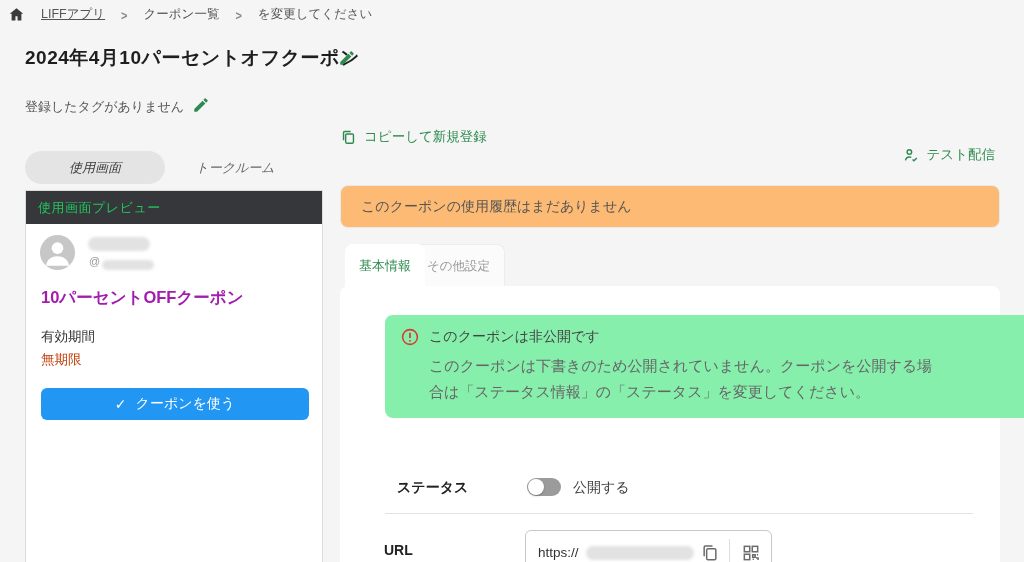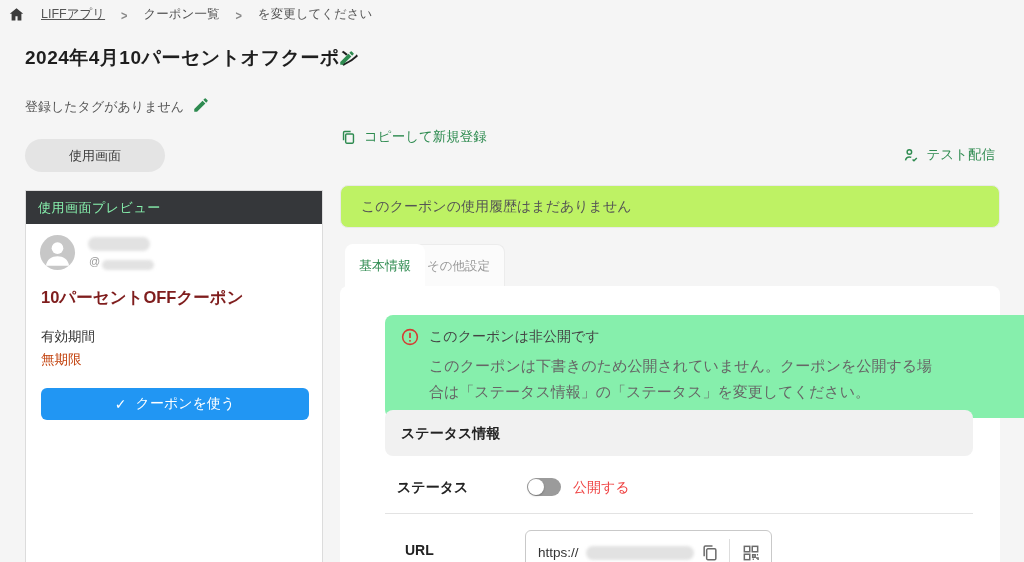--- a/index.html
+++ b/index.html
@@ -18,69 +18,69 @@
   .breadcrumb .bc-current { color:#555; }
 
   
   .page-title { position:absolute; left:25px; top:45px; font-size:19px; font-weight:bold; color:#1e1e1e; letter-spacing:.5px; }
   .edit-pencil { display:inline-block; width:18px; height:18px; cursor:pointer; vertical-align:-3px; }
   .title-pencil { position:absolute; left:338px; top:49px; }
   .tag-note { position:absolute; left:25px; top:98px; font-size:13px; color:#555; }
   .tag-pencil { position:absolute; left:192px; top:96px; }
 
   
-  .vtab { position:absolute; top:139px; height:33px; width:140px; text-align:center; line-height:33px; font-size:13px; cursor:pointer; }
+  .vtab { position:absolute; top:151px; height:33px; width:140px; text-align:center; line-height:33px; font-size:13px; cursor:pointer;font-style:italic; }
   .vtab-active { left:25px; background:#e4e4e4; border-radius:17px; color:#3c3c3c; }
   .vtab-plain  { left:165px; color:#666; }
   .green-link { position:absolute; display:flex; align-items:center; gap:7px; color:#2e8b50; font-size:13.5px; cursor:pointer; }
   .copy-new { left:340px; top:128px; }
   .test-send { right:29px; top:146px; }
   .glink-ic { width:17px; height:17px; display:inline-block; }
 
   
   .preview-card { position:absolute; left:25px; top:190px; width:298px; height:380px; background:#fff; border:1px solid #dcdcdc; }
-  .preview-head { height:33px; background:#35373a; color:#86efac; font-size:13px; line-height:33px; padding-left:12px; letter-spacing:.5px; }
+  .preview-head { height:33px; background:#35373a; color:#22c55e; font-size:13px; line-height:33px; padding-left:12px; letter-spacing:.5px; }
   .avatar { position:absolute; left:14px; top:44px; width:35px; height:35px; border-radius:50%; background:#c7c7c7; overflow:hidden; }
   .avatar svg { width:35px; height:35px; }
   .blur-blob { position:absolute; background:#e2e2e2; border-radius:9px; filter:blur(1.5px); }
   .blob-name { left:62px; top:46px; width:62px; height:14px; }
   .blob-handle { left:76px; top:69px; width:52px; height:10px; }
   .at-sym { position:absolute; left:63px; top:64px; font-size:11px; color:#9a9a9a; }
-  .pv-title { position:absolute; left:15px; top:96px; font-size:16.5px; font-weight:bold; color:#7f1d1d;text-align:right; }
+  .pv-title { position:absolute; left:15px; top:96px; font-size:16.5px; font-weight:bold; color:#a21caf;text-align:right; }
   .pv-valid-label { position:absolute; left:15px; top:137px; font-size:13.5px; color:#333; }
   .pv-valid-value { position:absolute; left:15px; top:160px; font-size:13.5px; color:#c2410c; }
   .use-btn { position:absolute; left:15px; top:197px; width:268px; height:32px; background:#2196f3; border:none; border-radius:6px; color:#fff; font-size:14px; cursor:pointer; display:flex; align-items:center; justify-content:center; gap:9px; font-family:inherit; }
   .use-btn .chk { font-size:14px; }
   .pv-note { position:absolute; left:15px; top:246px; width:276px; font-size:13px; color:#555; line-height:1.75; }
 
   
-  .history-box { position:absolute; left:340px; top:185px; width:660px; height:43px; background:#bef264; border:1px solid #e9e9e9; border-radius:8px; font-size:14px; color:#555; line-height:41px; padding-left:20px; }
+  .history-box { position:absolute; left:340px; top:185px; width:660px; height:43px; background:#fdba74; border:1px solid #e9e9e9; border-radius:8px; font-size:14px; color:#555; line-height:41px; padding-left:20px; }
 
   .dtab { position:absolute; top:244px; height:43px; line-height:43px; font-size:13px; padding:0 14px; border-radius:8px 8px 0 0; cursor:pointer; }
   .dtab-active { left:345px; background:#fff; color:#2e8b50; z-index:2; }
   .dtab-plain  { left:412px; background:#fbfbfb; border:1px solid #ececec; border-bottom:none; color:#999; font-size:12.5px; }
 
   .main-panel { position:absolute; left:340px; top:286px; width:660px; height:300px; background:#fff; border-radius:8px; z-index:1; }
 
   .alert-box { position:absolute; left:45px; top:29px; width:684px; background:#86efac; border-radius:8px; padding:13px 18px 14px 44px; }
   .alert-ic { position:absolute; left:16px; top:13px; width:18px; height:18px; }
   .alert-title { font-size:14px; color:#444; }
   .alert-body { margin-top:7px; font-size:15px; color:#666; line-height:1.7; width:512px; }
 
   .sec-head { position:absolute; left:45px; top:124px; width:588px; height:46px; background:#f1f1f1; border-radius:8px; font-size:14px; font-weight:bold; color:#222; line-height:46px; padding-left:16px; }
 
   .row-label { position:absolute; font-size:14px; font-weight:bold; color:#222;margin-left:12px; }
   .status-label { left:45px; top:193px; }
   .toggle { position:absolute; left:187px; top:192px; width:34px; height:18px; background:#9b9b9b; border-radius:9px; cursor:pointer; }
   .toggle .knob { position:absolute; left:1px; top:1px; width:16px; height:16px; background:#fff; border-radius:50%; box-shadow:0 1px 2px rgba(0,0,0,.25); }
-  .toggle-label { position:absolute; left:233px; top:193px; font-size:14px; color:#ef4444; }
+  .toggle-label { position:absolute; left:233px; top:193px; font-size:14px; color:#404040; }
 
   .hr { position:absolute; left:45px; top:227px; width:588px; height:1px; background:#e3e3e3; }
 
-  .url-label { left:53px; top:256px; }
+  .url-label { left:32px; top:256px; }
   .url-box { position:absolute; left:185px; top:244px; width:247px; height:46px; background:#fff; border:1px solid #c9c9c9; border-radius:6px; }
   .url-text { position:absolute; left:12px; top:0; line-height:44px; font-size:13.5px; color:#333; }
   .url-blob { left:60px; top:15px; width:108px; height:14px; }
   .ubtn { position:absolute; top:12px; width:20px; height:20px; cursor:pointer; }
   .u-copy { left:174px; }
   .u-sep { position:absolute; left:203px; top:8px; width:1px; height:28px; background:#ddd; }
   .u-qr { left:215px; }
 </style>
 </head>
 <body>
@@ -107,20 +107,21 @@
       </svg>
   </span>
   <div class="tag-note">登録したタグがありません</div>
   <span class="edit-pencil tag-pencil">
     <svg viewBox="0 0 24 24">
         <path d="M3 17.25V21h3.75L17.81 9.94l-3.75-3.75L3 17.25zM20.71 7.04a1 1 0 0 0 0-1.41l-2.34-2.34a1 1 0 0 0-1.41 0l-1.83 1.83 3.75 3.75 1.83-1.83z" fill="#2e8b50"></path>
       </svg>
   </span>
 
   <div class="vtab vtab-active">使用画面</div>
+  <div class="vtab vtab-plain">トークルーム</div>
 
   <a class="green-link copy-new">
     <span class="glink-ic">
       <svg viewBox="0 0 24 24" fill="none" stroke="#2e8b50" stroke-width="2">
           <rect x="8" y="7" width="11" height="13" rx="1.5"></rect>
           <path d="M5 16V5a1.5 1.5 0 0 1 1.5-1.5H15"></path>
         </svg>
     </span>
     <span>コピーして新規登録</span>
   </a>
@@ -172,21 +173,20 @@
         <svg viewBox="0 0 20 20" fill="none">
             <circle cx="10" cy="10" r="8.2" stroke="#d43c33" stroke-width="1.7"></circle>
             <line x1="10" y1="5.4" x2="10" y2="11.2" stroke="#d43c33" stroke-width="1.9"></line>
             <circle cx="10" cy="14.3" r="1.1" fill="#d43c33"></circle>
           </svg>
       </span>
       <div class="alert-title">このクーポンは非公開です</div>
       <div class="alert-body">このクーポンは下書きのため公開されていません。クーポンを公開する場合は「ステータス情報」の「ステータス」を変更してください。</div>
     </div>
 
-    <div class="sec-head">ステータス情報</div>
 
     <div class="row-label status-label">ステータス</div>
     <div class="toggle">
       <div class="knob"></div>
     </div>
     <div class="toggle-label">公開する</div>
 
     <div class="hr"></div>
 
     <div class="row-label url-label">URL</div>

